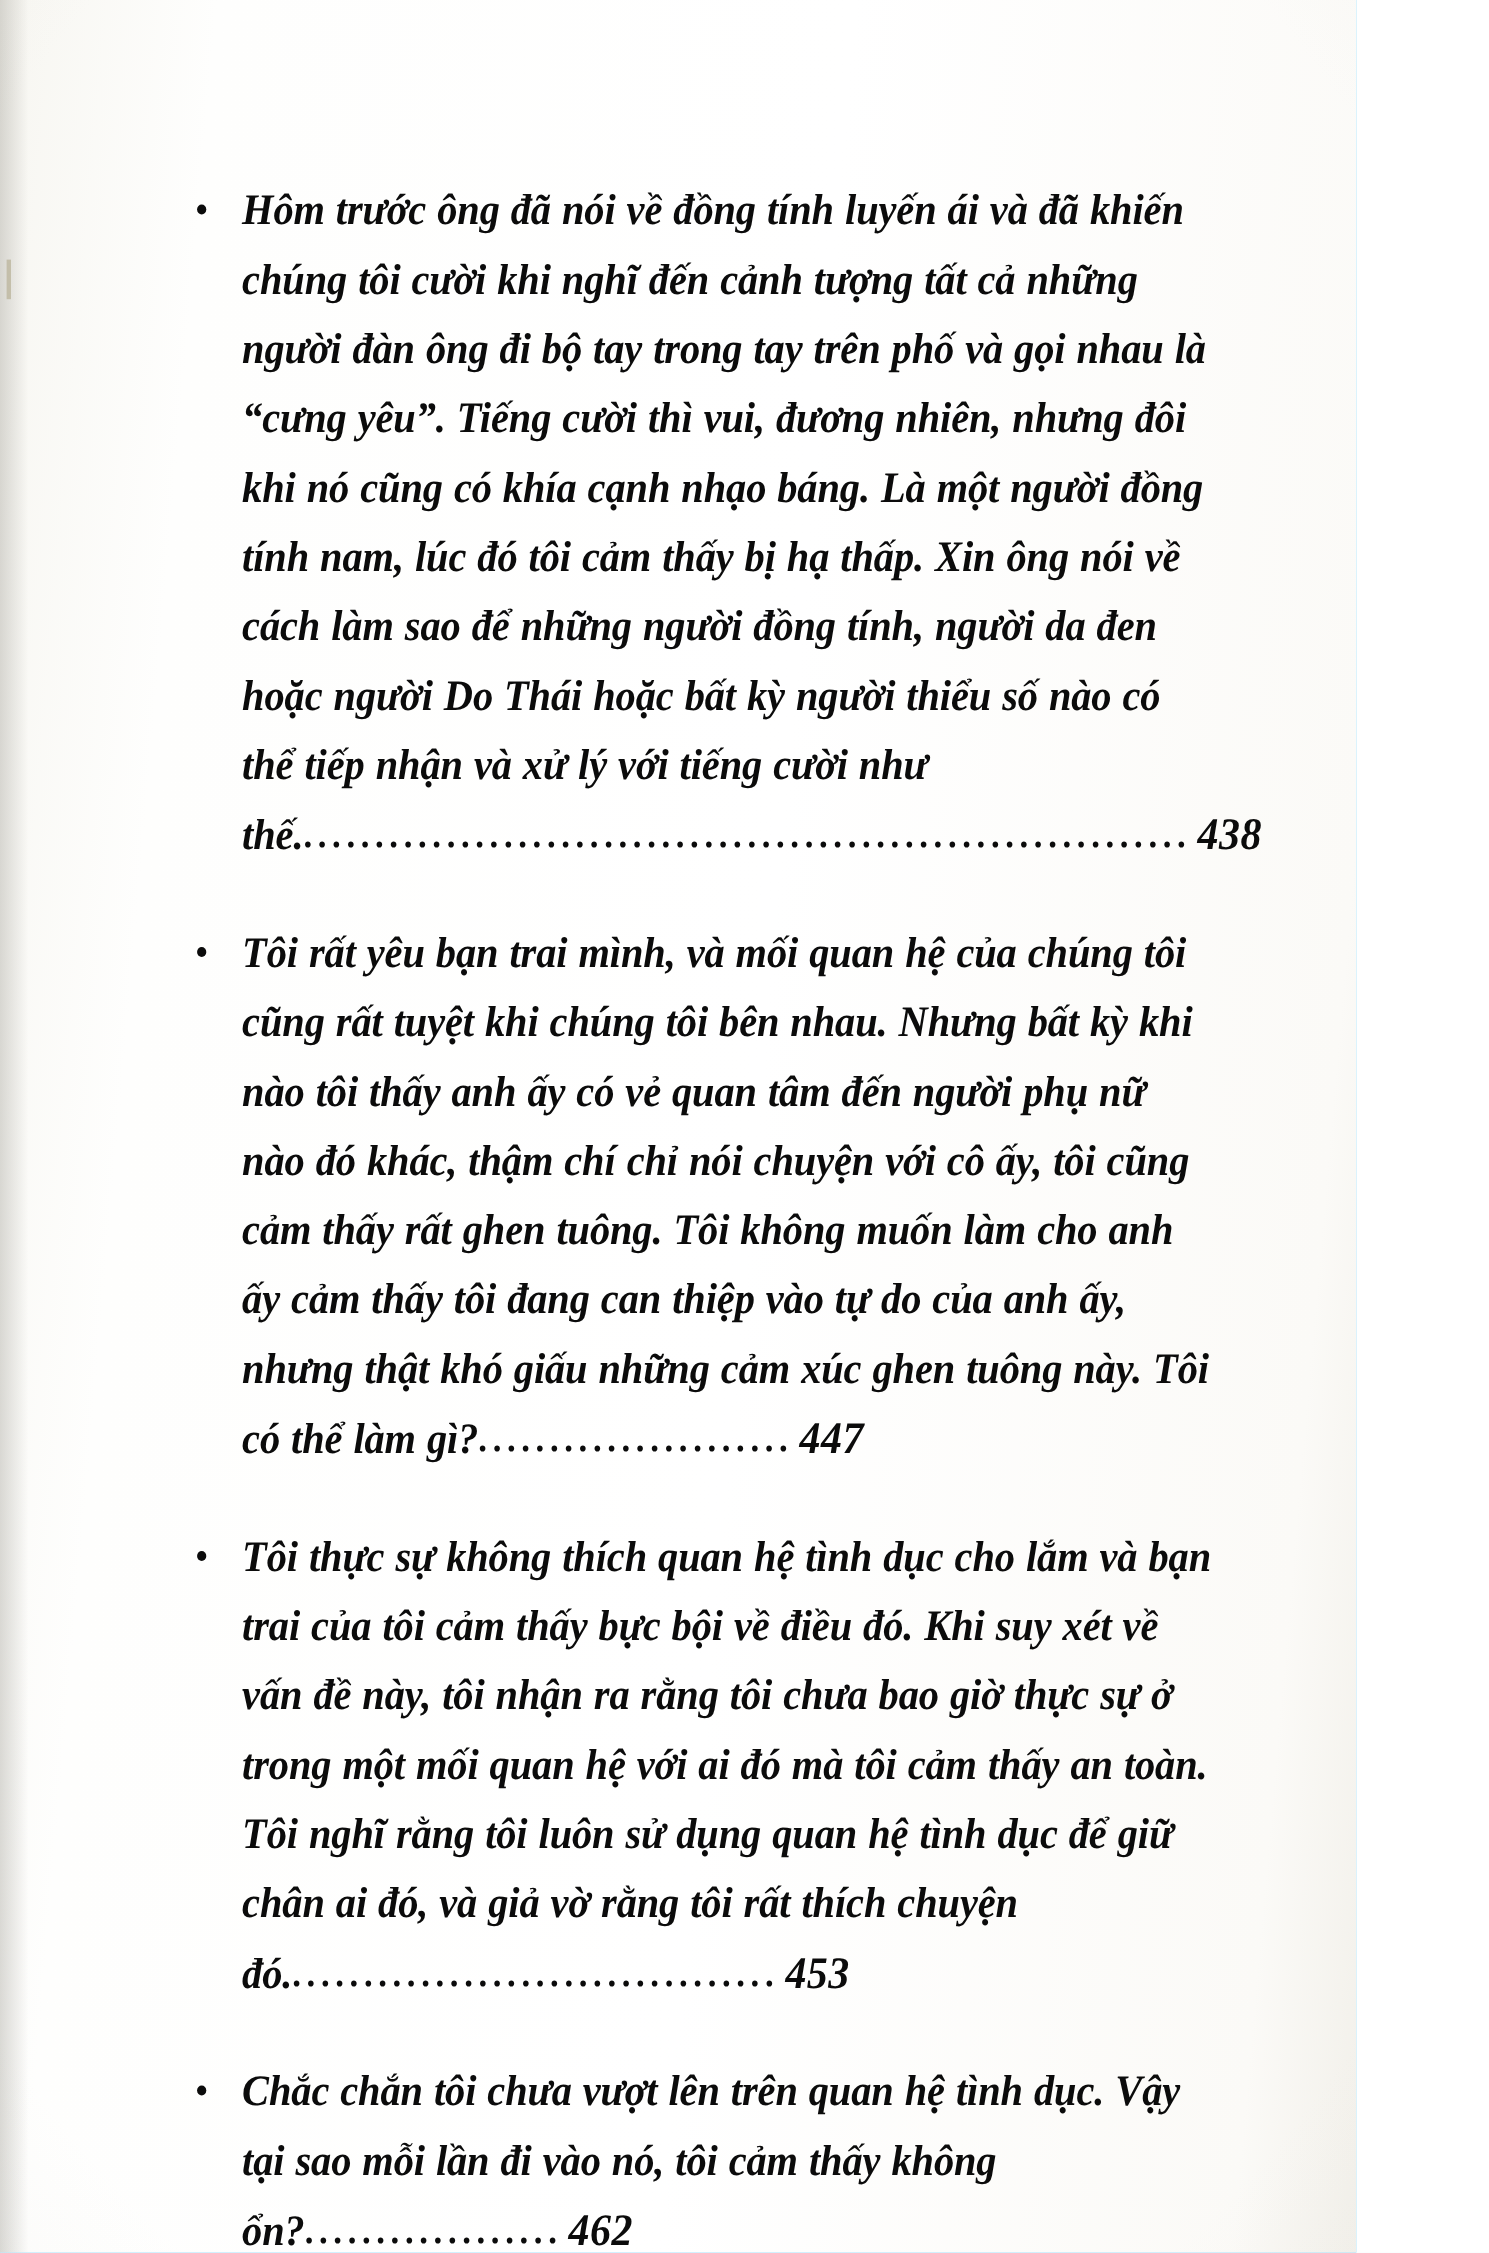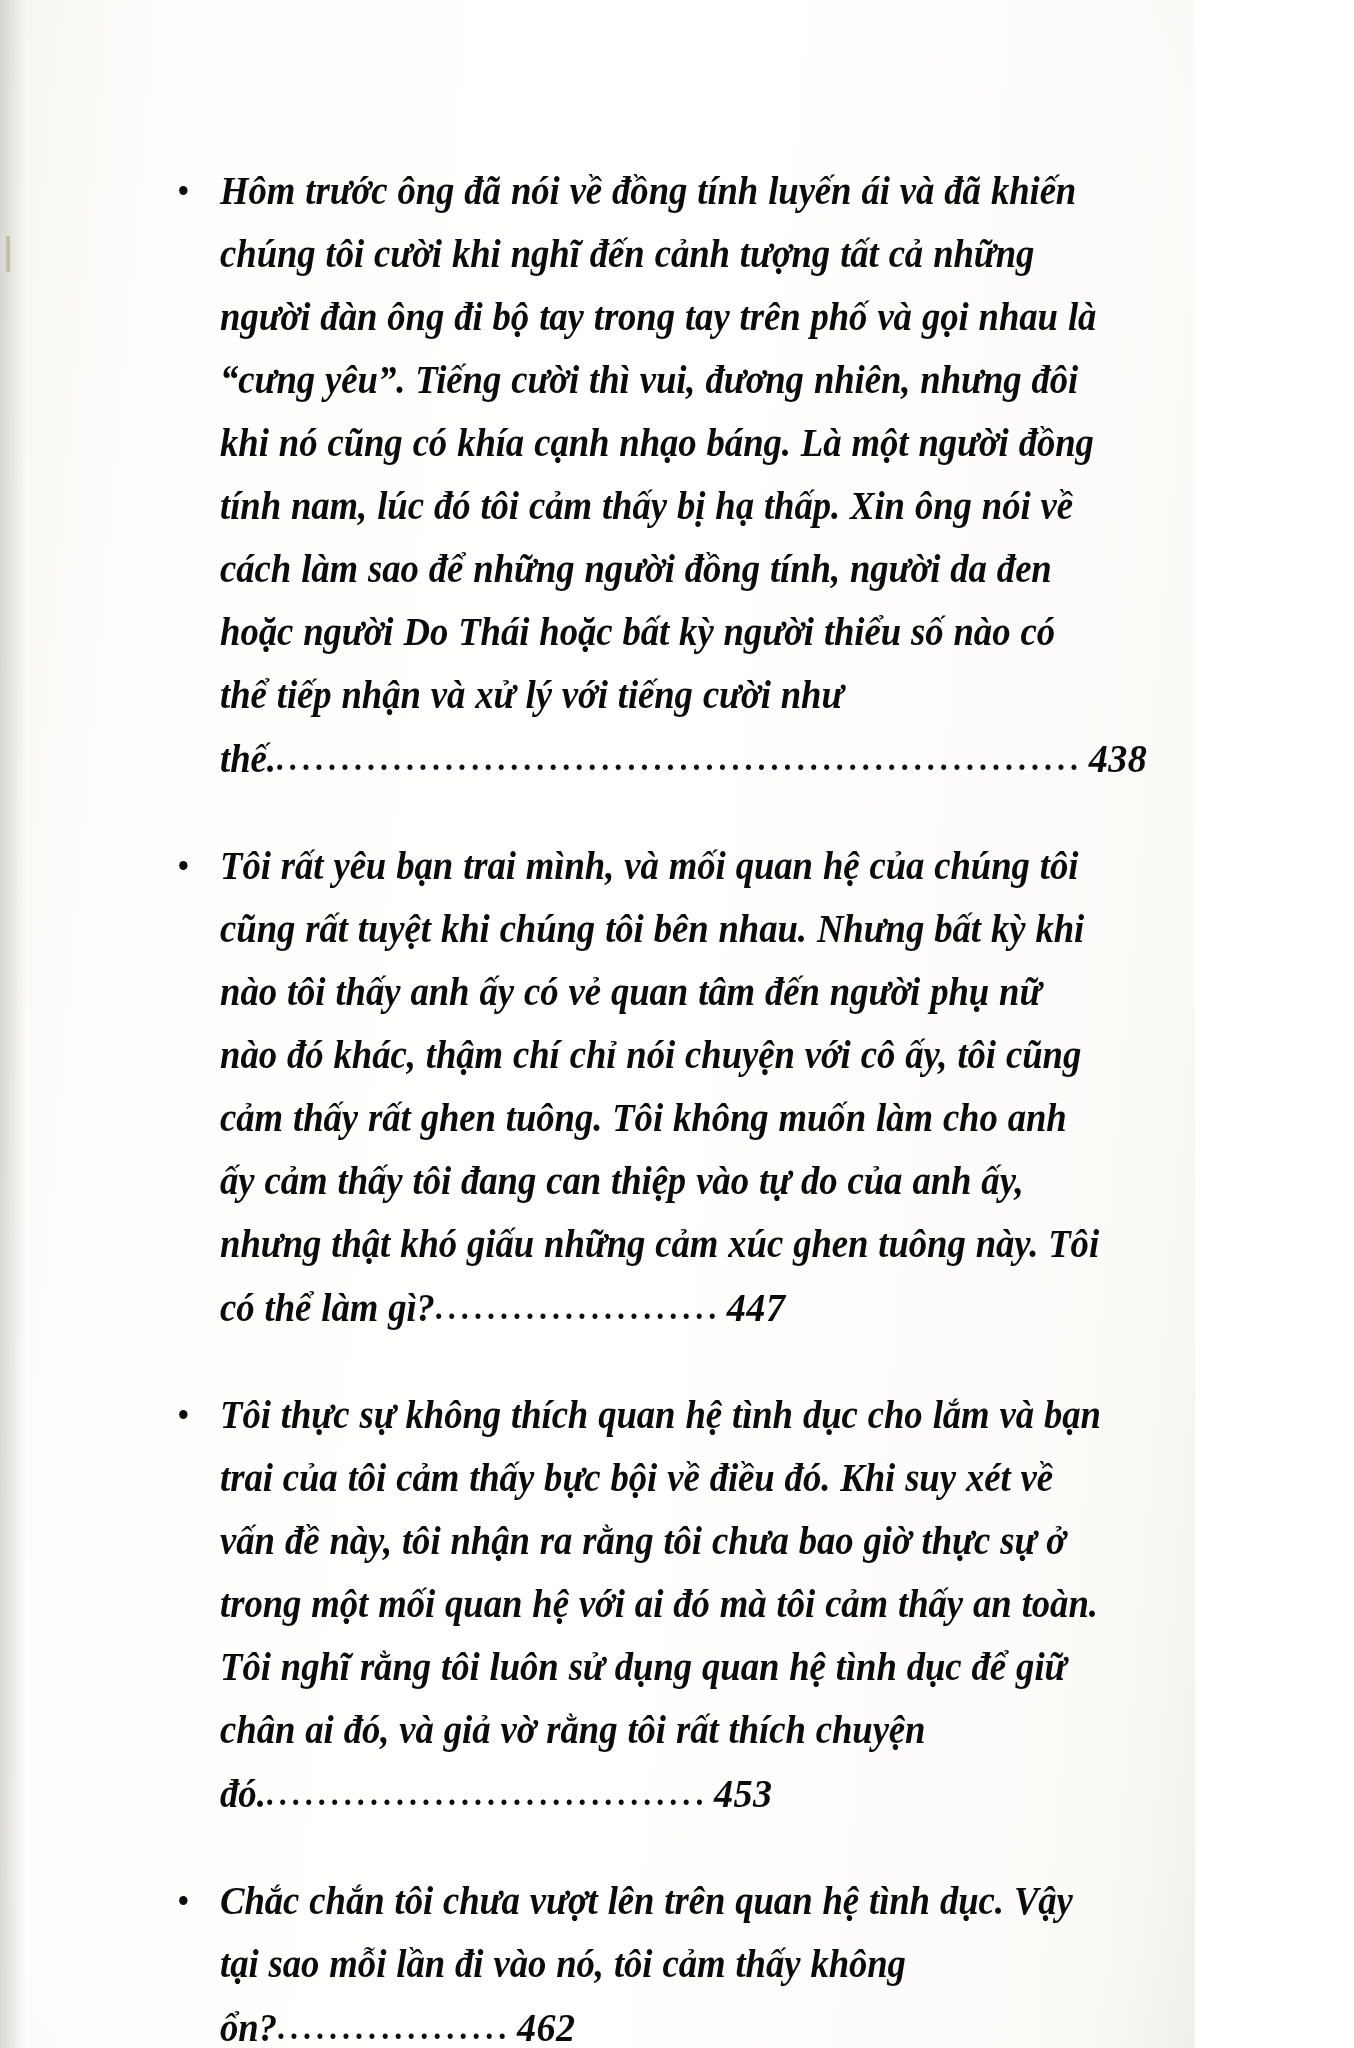--- a/index.html
+++ b/index.html
@@ -8,20 +8,21 @@
     padding: 0;
     background: #ffffff;
   }
   #page {
     position: relative;
     width: 1195px;
     height: 2048px;
     background: #7dd3fc;
     overflow: hidden;
     font-family: "Liberation Serif", "DejaVu Serif", serif;
+    padding-left: 38px;
   }
   
   #page::before {
     content: "";
     position: absolute;
     inset: 0;
     background:
       radial-gradient(ellipse 120% 105% at 50% 48%, rgba(255,255,255,0) 58%, rgba(226,224,218,0.55) 100%),
       linear-gradient(95deg, #f7f6f1 0%, #fefefd 14%, #ffffff 55%, #fbfaf7 92%, #f2f0ea 100%);
     pointer-events: none;

